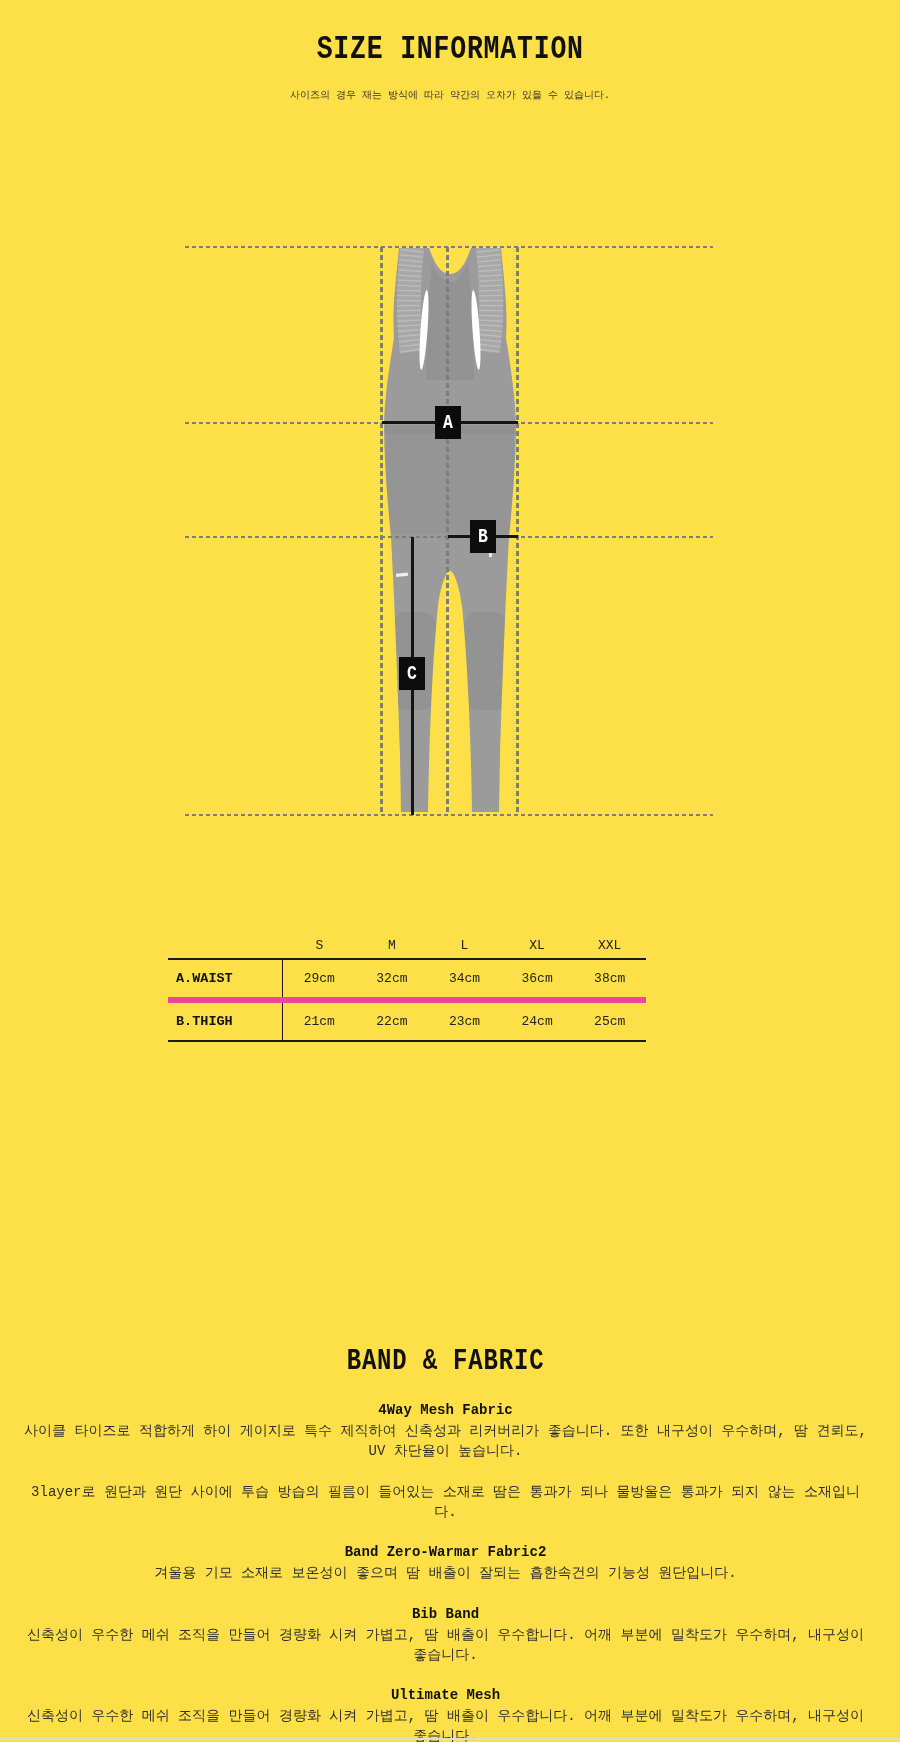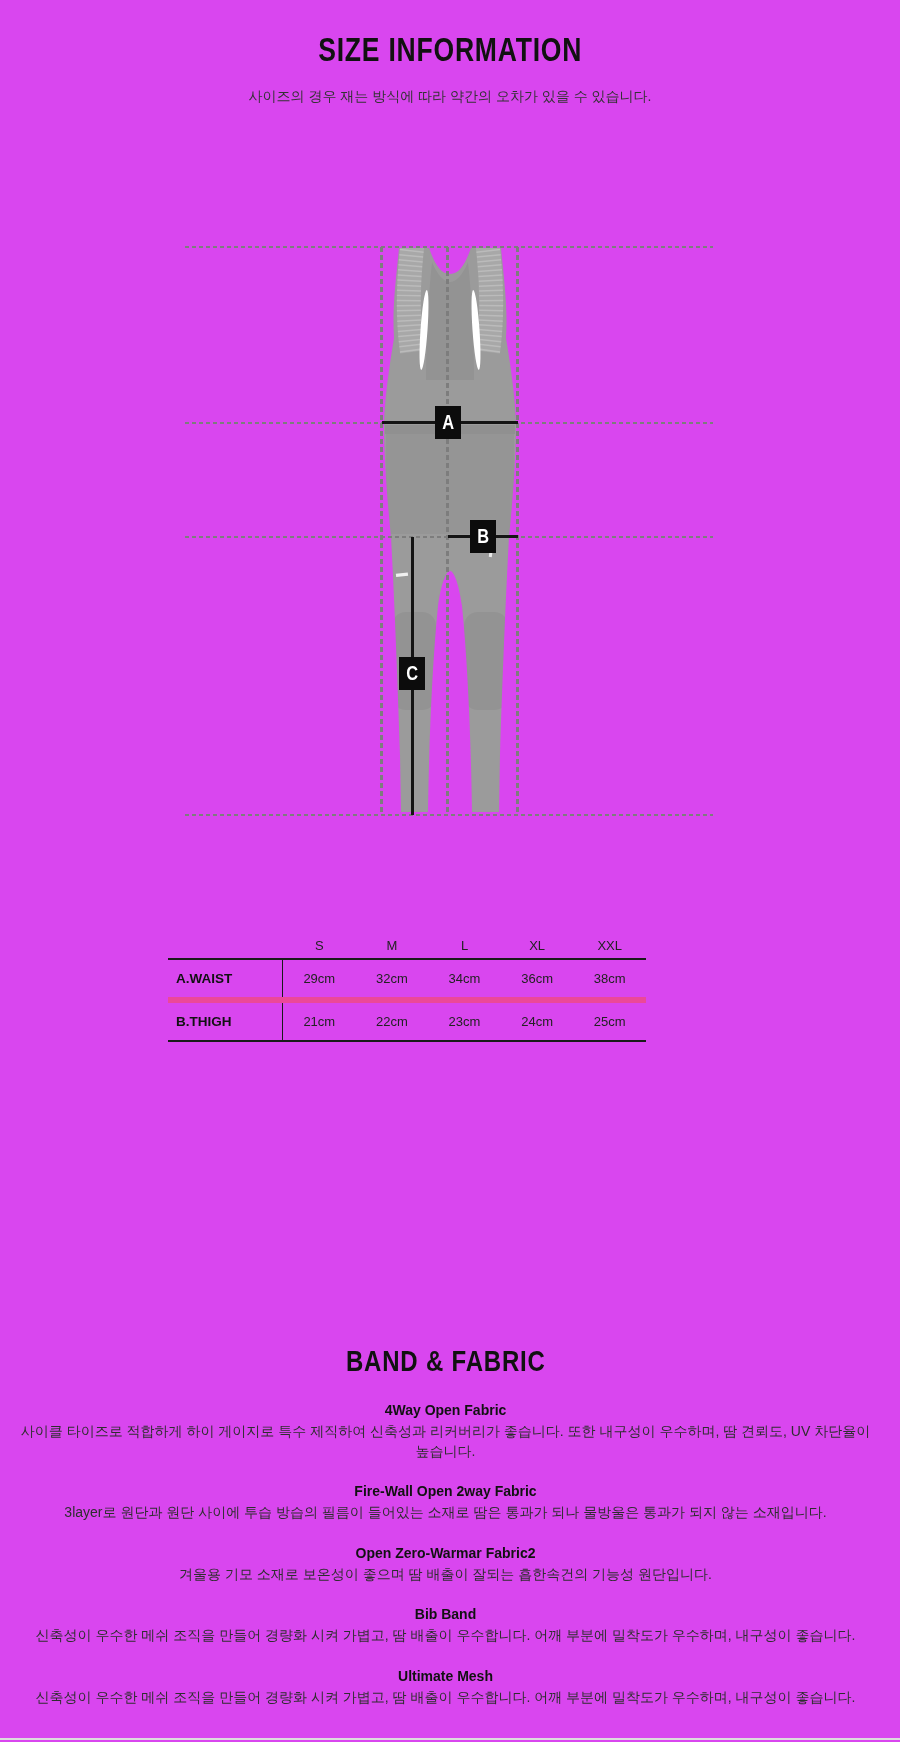--- a/index.html
+++ b/index.html
@@ -1,30 +1,30 @@
 <!DOCTYPE html>
 <html><head>
 <meta charset="utf-8">
 <style>
   html,body{margin:0;padding:0;background:#fff;}
   .page{
-    position:relative;width:900px;height:1742px;margin:0 auto;background:#d946ef;
-    font-family:Liberation Sans, sans-serif;color:#1a1a1a;overflow:hidden;
+    position:relative;width:900px;height:1742px;margin:0 auto;background:#fde047;
+    font-family:Liberation Mono, monospace;color:#1a1a1a;overflow:hidden;
   }
   
   .hero-title{
     position:absolute;top:30px;left:0;right:0;text-align:center;height:38px;line-height:38px;
   }
   .hero-title span{
     display:inline-block;font-size:34px;font-weight:700;letter-spacing:1px;color:#111;
     transform:scaleX(0.78);transform-origin:center;white-space:nowrap;
   }
   .hero-sub{
     position:absolute;top:88px;left:0;right:0;text-align:center;
-    font-size:14px;color:#333;
+    font-size:10px;color:#333;
   }
   
   .diagram{position:absolute;left:0;top:0;width:900px;height:1100px;}
   .h-dash{position:absolute;left:185px;width:528px;height:2px;
     background:repeating-linear-gradient(90deg,#7d7d7d 0 4px,transparent 4px 7px);}
   .v-dash{position:absolute;width:3px;top:247px;height:568px;
     background:repeating-linear-gradient(180deg,#7d7d7d 0 5px,transparent 5px 8px);}
   .solid{position:absolute;background:#141414;}
   .marker{
     position:absolute;width:26px;height:33px;background:#0c0c0c;color:#fff;
@@ -151,29 +151,28 @@
       </div>
     </div>
   </div>
 
   <div class="band">
     <div class="band-title">
       <span>BAND &amp; FABRIC</span>
     </div>
 
     <div class="sec">
-      <div class="sec-t">4Way Open Fabric</div>
+      <div class="sec-t">4Way Mesh Fabric</div>
       <div class="sec-b">사이클 타이즈로 적합하게 하이 게이지로 특수 제직하여 신축성과 리커버리가 좋습니다. 또한 내구성이 우수하며, 땀 견뢰도, UV 차단율이 높습니다.</div>
     </div>
     <div class="sec">
-      <div class="sec-t">Fire-Wall Open 2way Fabric</div>
       <div class="sec-b">3layer로 원단과 원단 사이에 투습 방습의 필름이 들어있는 소재로 땀은 통과가 되나 물방울은 통과가 되지 않는 소재입니다.</div>
     </div>
     <div class="sec">
-      <div class="sec-t">Open Zero-Warmar Fabric2</div>
+      <div class="sec-t">Band Zero-Warmar Fabric2</div>
       <div class="sec-b">겨울용 기모 소재로 보온성이 좋으며 땀 배출이 잘되는 흡한속건의 기능성 원단입니다.</div>
     </div>
     <div class="sec">
       <div class="sec-t">Bib Band</div>
       <div class="sec-b">신축성이 우수한 메쉬 조직을 만들어 경량화 시켜 가볍고, 땀 배출이 우수합니다. 어깨 부분에 밀착도가 우수하며, 내구성이 좋습니다.</div>
     </div>
     <div class="sec">
       <div class="sec-t">Ultimate Mesh</div>
       <div class="sec-b">신축성이 우수한 메쉬 조직을 만들어 경량화 시켜 가볍고, 땀 배출이 우수합니다. 어깨 부분에 밀착도가 우수하며, 내구성이 좋습니다.</div>
     </div>

